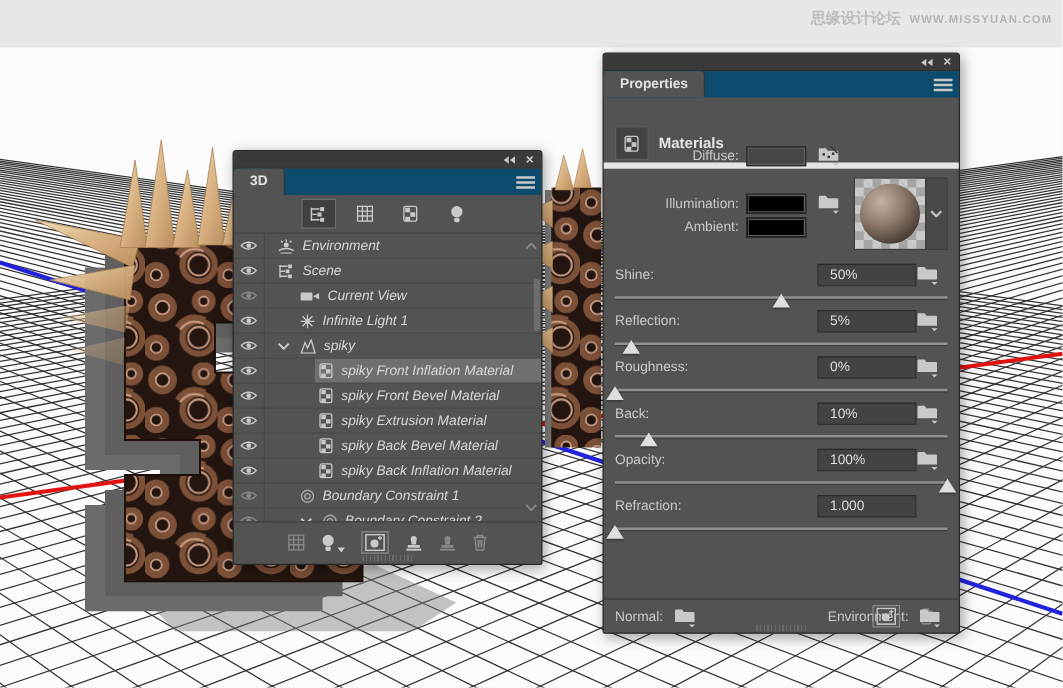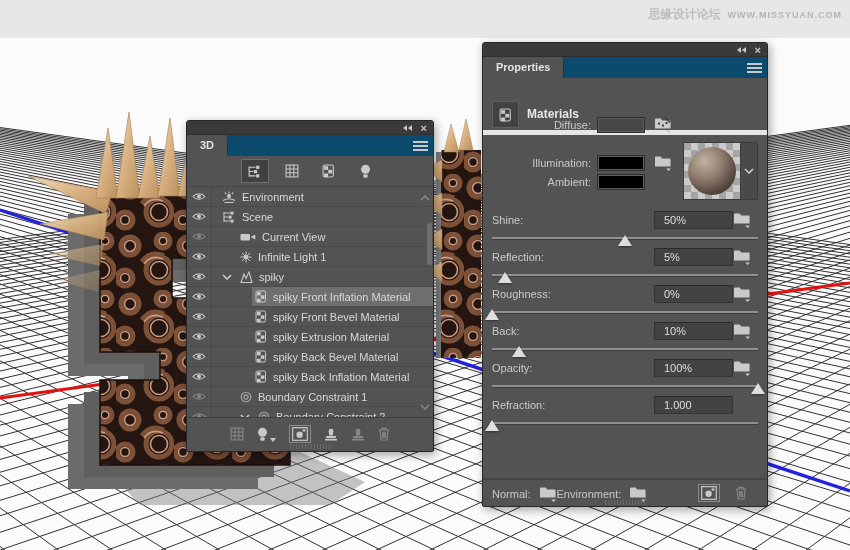--- a/index.html
+++ b/index.html
@@ -29,21 +29,21 @@
   .icon{color:#c9c9c9;display:inline-block;vertical-align:middle;}
   .dim{opacity:.45;}
   .semi{opacity:.7;}
 
   
   #p3d{left:186px;top:120px;width:246px;height:330px;}
   .fbar{height:30px;display:flex;align-items:center;justify-content:center;gap:9px;}
   .fbtn{width:26px;height:22px;display:flex;align-items:center;justify-content:center;border:1px solid transparent;}
   .fbtn.sel{background:#404040;border:1px solid #6e6e6e;}
   .list3d{position:relative;height:230px;overflow:hidden;border-top:1px solid #464646;}
-  .row{height:19px;display:flex;align-items:flex-start;border-bottom:1px solid #4a4a4a;}
+  .row{height:19px;display:flex;align-items:flex-start;border-bottom:1px solid #4a4a4a;font-style:italic;}
   .eyec{width:24px;height:100%;display:flex;align-items:center;justify-content:center;
         border-right:1px solid #484848;flex:none;}
   .rmain{flex:1;height:100%;display:flex;align-items:center;min-width:0;}
   .ind1{padding-left:7px;} .ind2{padding-left:25px;} .ind3{padding-left:40px;}
   .hl{display:flex;align-items:center;gap:6px;height:100%;flex:1;padding-left:3px;}
   .hl.sel{background:#6f6f6f;}
   .rlabel{white-space:nowrap;color:#d8d8d8;}
   .exp{margin-right:2px;display:flex;}
   .scrollhint{position:absolute;right:3px;}
   .sbthumb{position:absolute;right:1px;top:36px;width:5px;height:42px;background:#6d6d6d;border-radius:2px;}
@@ -79,21 +79,21 @@
   .sllabel{position:absolute;left:9px;top:0;color:#c9c9c9;}
   .vbox{position:absolute;left:171px;top:-3px;width:68px;height:16px;background:#434343;
         border:1px solid #333;border-top-color:#2b2b2b;color:#dedede;line-height:16px;padding-left:9px;}
   .slfold{position:absolute;left:250px;top:-3px;}
   .track{position:absolute;left:9px;top:23px;width:266px;height:2px;background:#909090;
          box-shadow:0 1px 0 #3d3d3d;}
   .thumb{position:absolute;top:-2px;width:0;height:0;border-left:7px solid transparent;
          border-right:7px solid transparent;border-bottom:11px solid #dedede;
          filter:drop-shadow(0 1px 1px rgba(0,0,0,.4));}
   .maprow{position:absolute;left:0;top:400px;width:100%;height:24px;border-top:1px solid #464646;
-          display:flex;align-items:center;justify-content:flex-start;padding:6px 14px 0 9px;box-sizing:border-box;}
+          display:flex;align-items:center;justify-content:space-between;padding:6px 14px 0 9px;box-sizing:border-box;}
   .mapgrp{display:flex;align-items:center;gap:8px;color:#c9c9c9;}
   .pbot{position:absolute;left:0;bottom:0;width:100%;height:27px;border-top:1px solid #434343;
         display:flex;align-items:center;justify-content:flex-end;gap:15px;padding-right:20px;
         box-sizing:border-box;}
 </style>
 </head>
 <body>
 
 <svg width="0" height="0" style="position:absolute">
   <defs>

